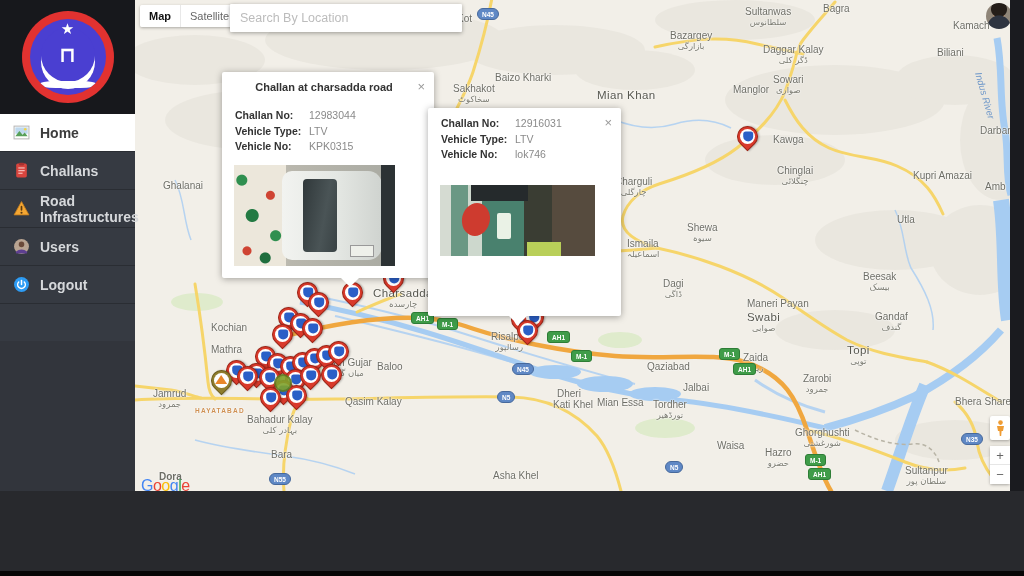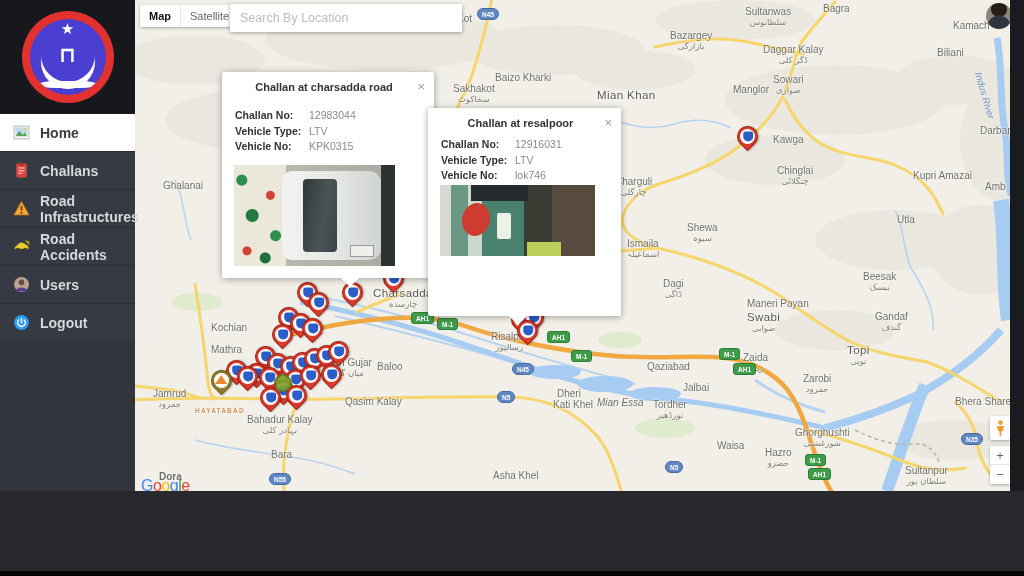--- a/index.html
+++ b/index.html
@@ -145,29 +145,20 @@
           </svg>
         <span class="lbl">Challans</span>
       </div>
       <div class="mitem">
         <svg class="micon" viewBox="0 0 16 16">
             <path d="M8 1.5 L15 14 H1 Z" fill="#f5a733" stroke="#c87f1d" stroke-width="0.8"></path>
             <rect x="7.2" y="5.5" width="1.6" height="4.5" rx="0.8" fill="#5b3a10"></rect>
             <circle cx="8" cy="12" r="1" fill="#5b3a10"></circle>
           </svg>
         <span class="lbl">Road Infrastructures</span>
-      </div>
-      <div class="mitem">
-        <svg class="micon" viewBox="0 0 16 16">
-            <path d="M1.5 10 Q2 7.5 4 7 L6 4.8 Q9 3.8 11 5.5 L13.5 7.2 Q15 8 14.5 10 Z" fill="#e8cf2e" stroke="#b7a01c" stroke-width="0.6"></path>
-            <circle cx="4.5" cy="10.8" r="1.6" fill="#3c3c34"></circle>
-            <circle cx="11.5" cy="10.8" r="1.6" fill="#3c3c34"></circle>
-            <path d="M12 2 L13.2 4 L15 3.2 L14 5 L15.5 6" fill="none" stroke="#e8cf2e" stroke-width="0.9"></path>
-          </svg>
-        <span class="lbl">Road Accidents</span>
       </div>
       <div class="mitem">
         <svg class="micon" viewBox="0 0 16 16">
             <circle cx="8" cy="8" r="7" fill="#b9a492"></circle>
             <circle cx="8" cy="6" r="2.6" fill="#6b4a3a"></circle>
             <path d="M2.5 13 Q8 8.5 13.5 13 L13 14.5 H3 Z" fill="#5d3f90"></path>
           </svg>
         <span class="lbl">Users</span>
       </div>
       <div class="mitem">
@@ -281,21 +272,21 @@
         <div class="mlabel" style="left: 528px; top: 278px;">Dagi<div class="urdu">ڈاگی</div></div>
         <div class="mlabel" style="left: 612px; top: 298px;">Maneri Payan</div>
         <div class="mlabel city" style="left: 612px; top: 312px;">Swabi<div class="urdu">صوابی</div></div>
         <div class="mlabel" style="left: 728px; top: 271px;">Beesak<div class="urdu">بیسک</div></div>
         <div class="mlabel" style="left: 740px; top: 311px;">Gandaf<div class="urdu">گندف</div></div>
         <div class="mlabel city" style="left: 712px; top: 345px;">Topi<div class="urdu">توپی</div></div>
         <div class="mlabel" style="left: 608px; top: 352px;">Zaida<div class="urdu">زیدہ</div></div>
         <div class="mlabel" style="left: 668px; top: 373px;">Zarobi<div class="urdu">جمرود</div></div>
         <div class="mlabel" style="left: 512px; top: 361px;">Qaziabad</div>
         <div class="mlabel" style="left: 548px; top: 382px;">Jalbai</div>
-        <div class="mlabel" style="left: 462px; top: 397px; font-style: italic;">Mian Essa</div>
+        <div class="mlabel" style="left: 462px; top: 397px;">Mian Essa</div>
         <div class="mlabel" style="left: 518px; top: 399px;">Tordher<div class="urdu">تورڈھیر</div></div>
         <div class="mlabel" style="left: 582px; top: 440px;">Waisa</div>
         <div class="mlabel" style="left: 630px; top: 447px;">Hazro<div class="urdu">حضرو</div></div>
         <div class="mlabel" style="left: 660px; top: 427px;">Ghorghushti<div class="urdu">شورغشتی</div></div>
         <div class="mlabel" style="left: 820px; top: 396px;">Bhera Shareef</div>
         <div class="mlabel" style="left: 770px; top: 465px;">Sultanpur<div class="urdu">سلطان پور</div></div>
         <div class="mlabel" style="left: 76px; top: 344px;">Mathra</div>
         <div class="mlabel" style="left: 76px; top: 322px;">Kochian</div>
         <div class="mlabel" style="left: 18px; top: 388px;">Jamrud<div class="urdu">جمرود</div></div>
         <div class="mlabel" style="left: 136px; top: 449px;">Bara</div>
@@ -464,21 +455,20 @@
         <div class="art-strip"></div>
           <div class="van"></div>
           <div class="glass"></div>
           <div class="dark-right"></div>
           <div class="plate"></div>
       </div>
       <div class="p-tail"></div>
     </div>
 
     <div class="popup p2" style="left:293px;top:108px;width:193px;height:208px">
-      <div class="p-title">Challan at resalpoor</div>
       <div class="p-close">×</div>
       <div class="p-rows">
         <div class="p-row">
             <span class="p-lab">Challan No:</span>
             <span class="p-val">12916031</span>
           </div>
         <div class="p-row">
             <span class="p-lab">Vehicle Type:</span>
             <span class="p-val">LTV</span>
           </div>

